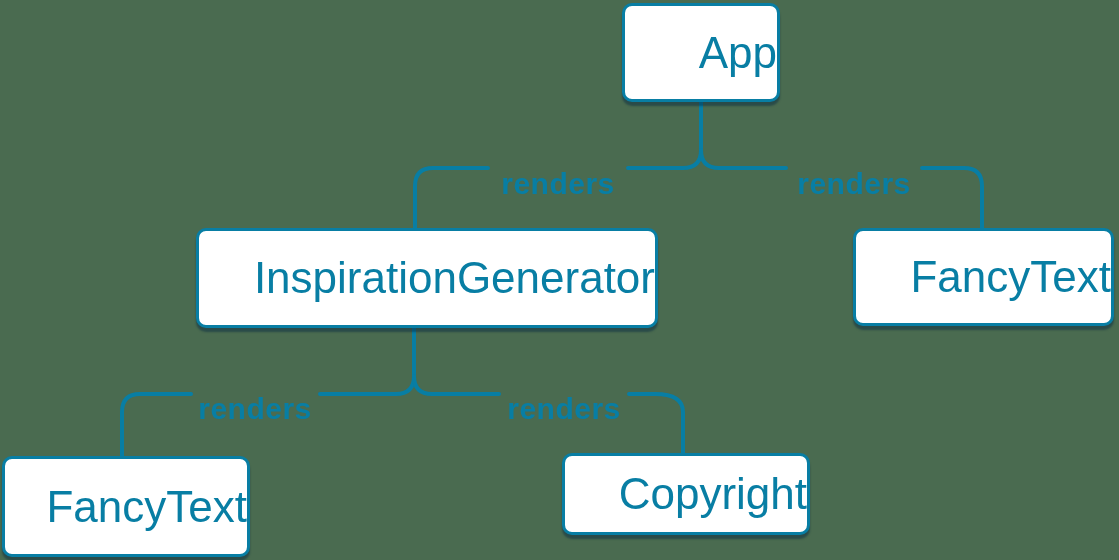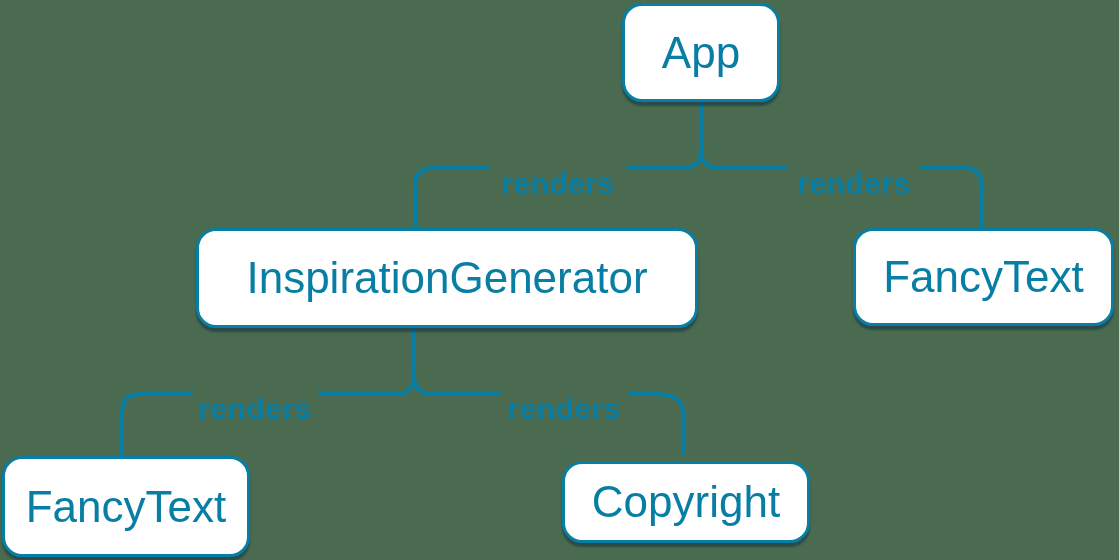--- a/index.html
+++ b/index.html
@@ -39,35 +39,35 @@
     font-size: 30px;
     font-weight: 600;
     letter-spacing: 0.5px;
     white-space: nowrap;
     margin-top: 16px;
   }
   .node {
     position: absolute;
     display: flex;
     align-items: center;
-    justify-content: center;
+    justify-content: flex-end;
     background: var(--node-fill);
     border: 3.5px solid var(--accent);
-    border-radius: 20px;
+    border-radius: 10px;
     box-shadow: 0 4px 2px var(--shadow);
     color: var(--accent);
     font-size: 44px;
     font-weight: 500;
     white-space: nowrap;
   }
   #node-app                   { left: 622px; top: 3px;   width: 158px; height: 99px;  }
-  #node-inspiration-generator { left: 196px; top: 228px; width: 502px; height: 100px; }
+  #node-inspiration-generator { left: 196px; top: 228px; width: 462px; height: 100px; }
   #node-fancy-text-right      { left: 853px; top: 228px; width: 261px; height: 98px;  }
   #node-fancy-text-left       { left: 2px;   top: 456px; width: 248px; height: 101px; }
-  #node-copyright             { left: 562px; top: 453px; width: 248px; height: 82px; margin-top: 8px; }
+  #node-copyright             { left: 562px; top: 453px; width: 248px; height: 82px; }
   #edge-label-0 { left: 558px; top: 168px; }
   #edge-label-1 { left: 854px; top: 168px; }
   #edge-label-2 { left: 255px; top: 393px; }
   #edge-label-3 { left: 564px; top: 393px; }
 </style>
 </head>
 <body>
 
 <div class="canvas">
 

